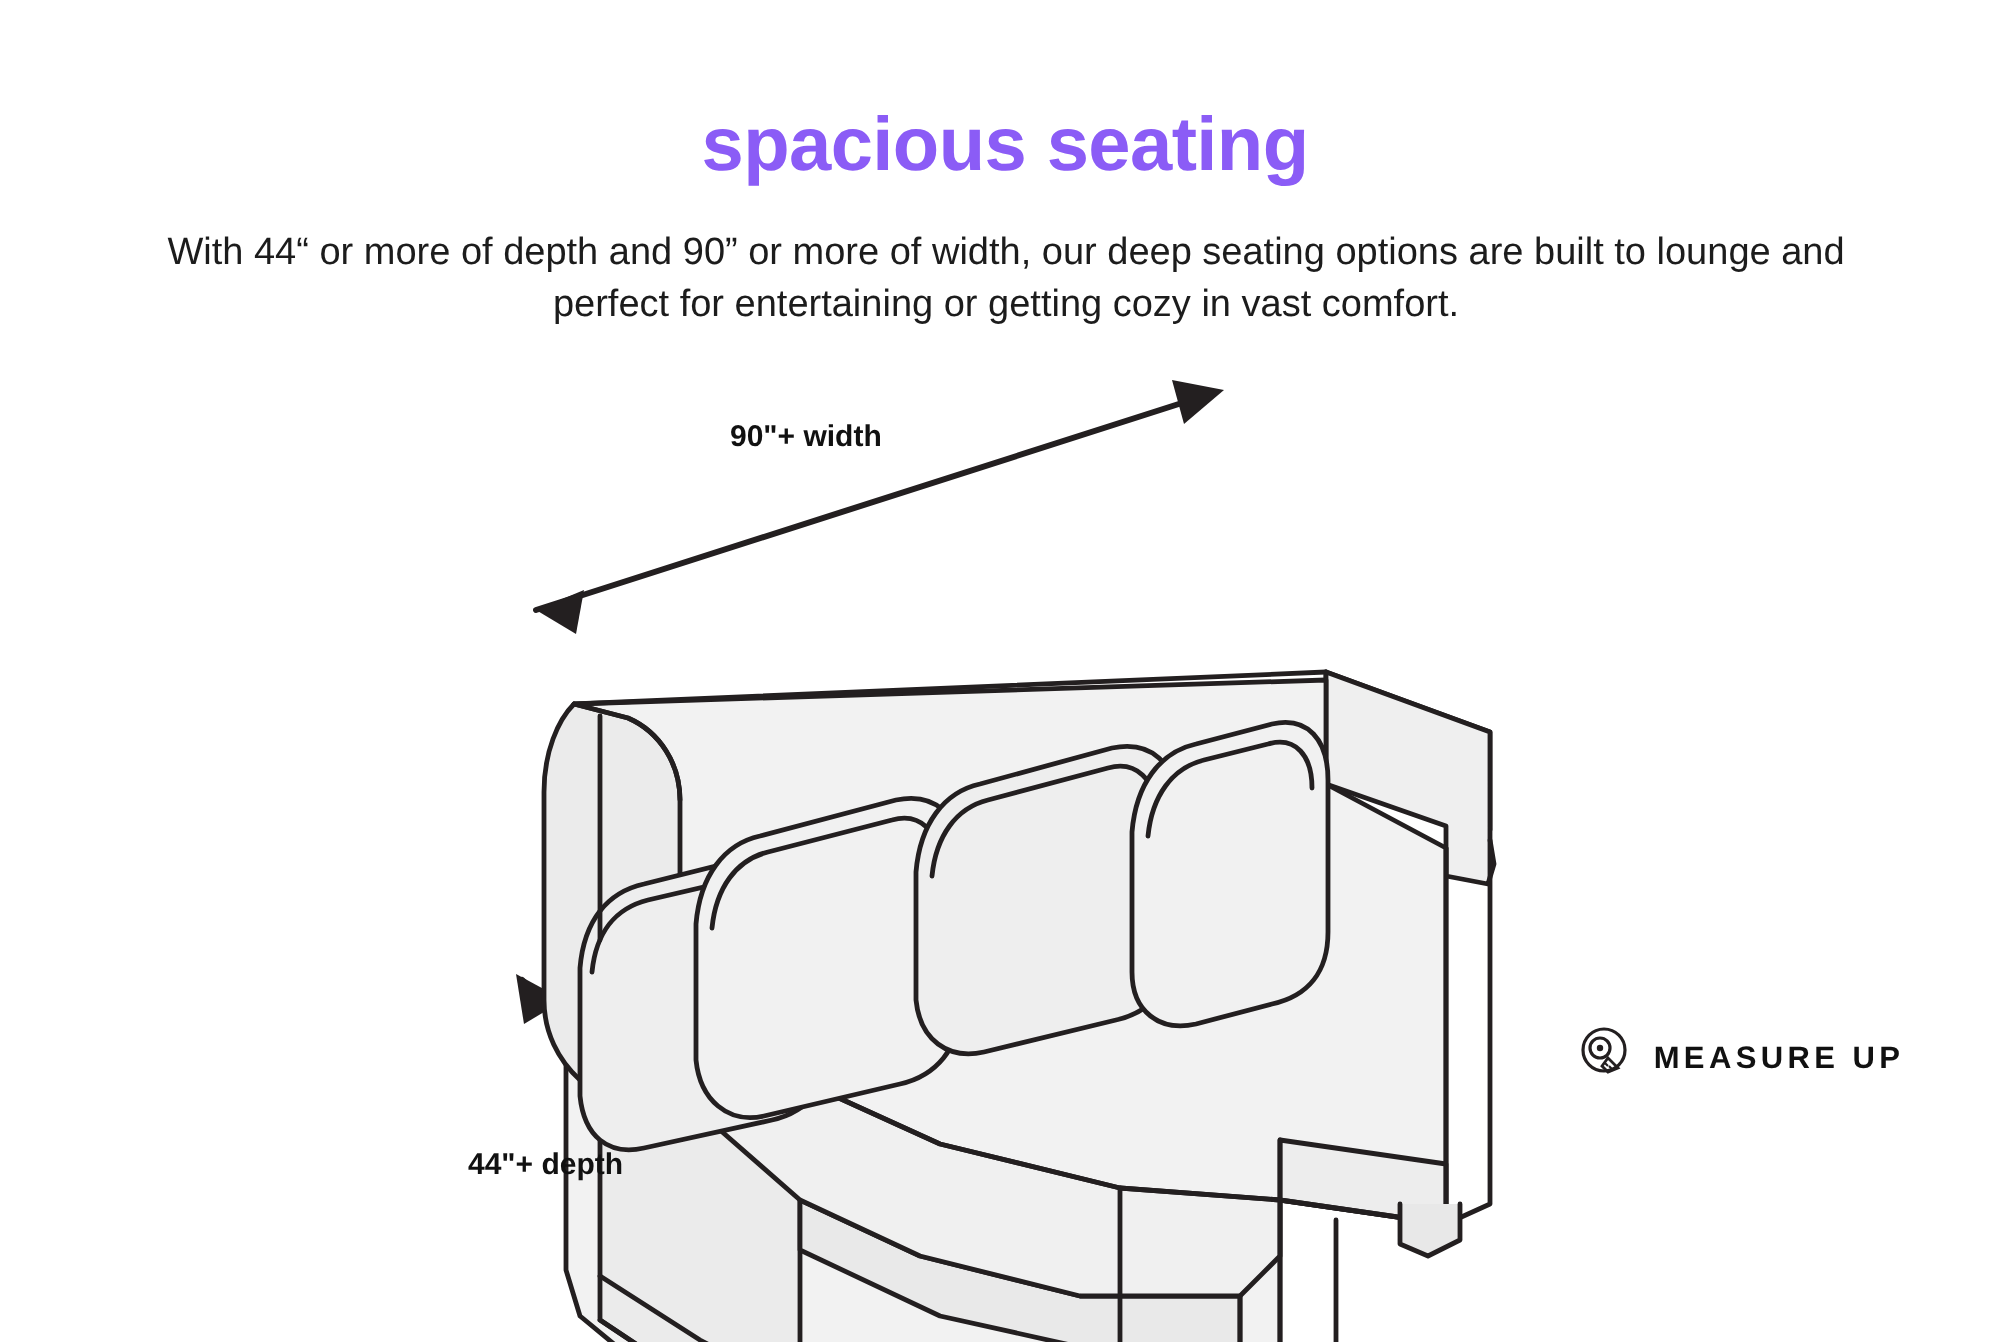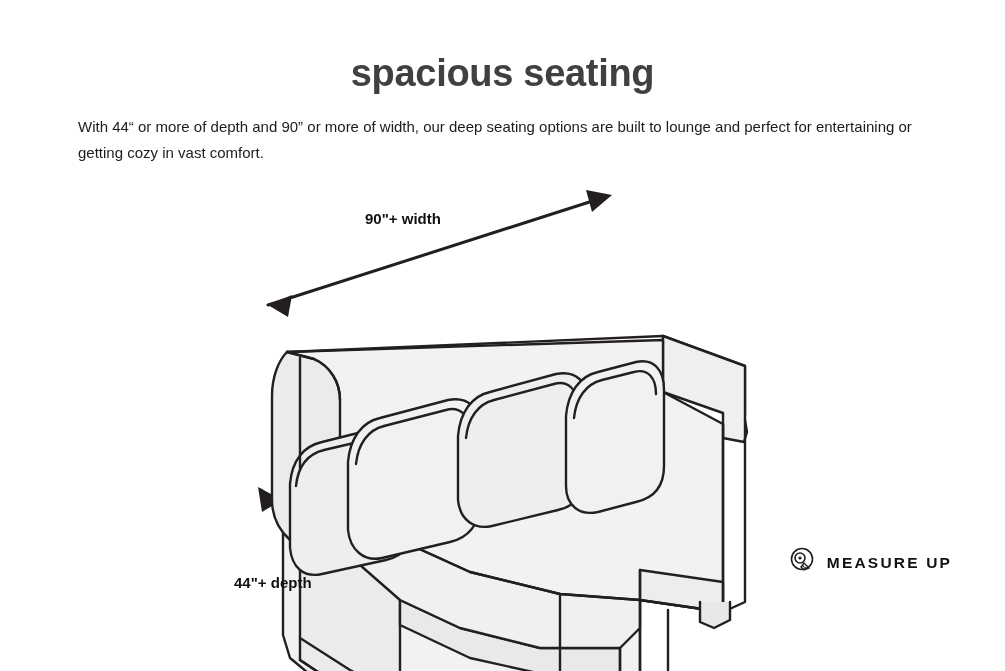--- a/index.html
+++ b/index.html
@@ -22,29 +22,29 @@
   }
   .headline {
     position: absolute;
     top: 52px;
     left: 0;
     width: 1005px;
     text-align: center;
     font-size: 38px;
     font-weight: bold;
     letter-spacing: -0.3px;
-    color: #404040;
+    color: #8b5cf6;
   }
   .subhead {
     position: absolute;
     top: 114px;
     left: 78px;
     width: 850px;
-    text-align: left;
-    font-size: 15px;
+    text-align: center;
+    font-size: 19px;
     line-height: 26px;
     color: #1c1c1c;
   }
   .diagram {
     position: absolute;
     top: 170px;
     left: 0;
     width: 1005px;
     height: 501px;
   }
@@ -63,21 +63,20 @@
     font-size: 15px;
     font-weight: bold;
     color: #111111;
   }
   .measure-block {
     position: absolute;
     left: 752px;
     top: 512px;
     width: 235px;
     text-align: center;
-    margin-top: 34px;
   }
   .measure-head {
     display: flex;
     align-items: center;
     justify-content: center;
     gap: 10px;
     margin-bottom: 10px;
   }
   .measure-title {
     font-size: 15.5px;

